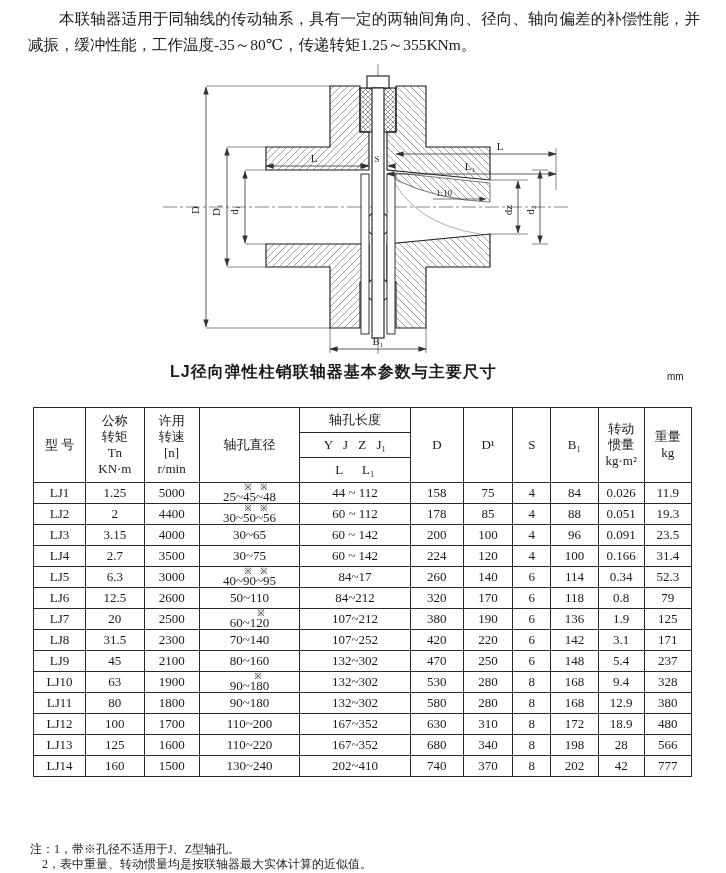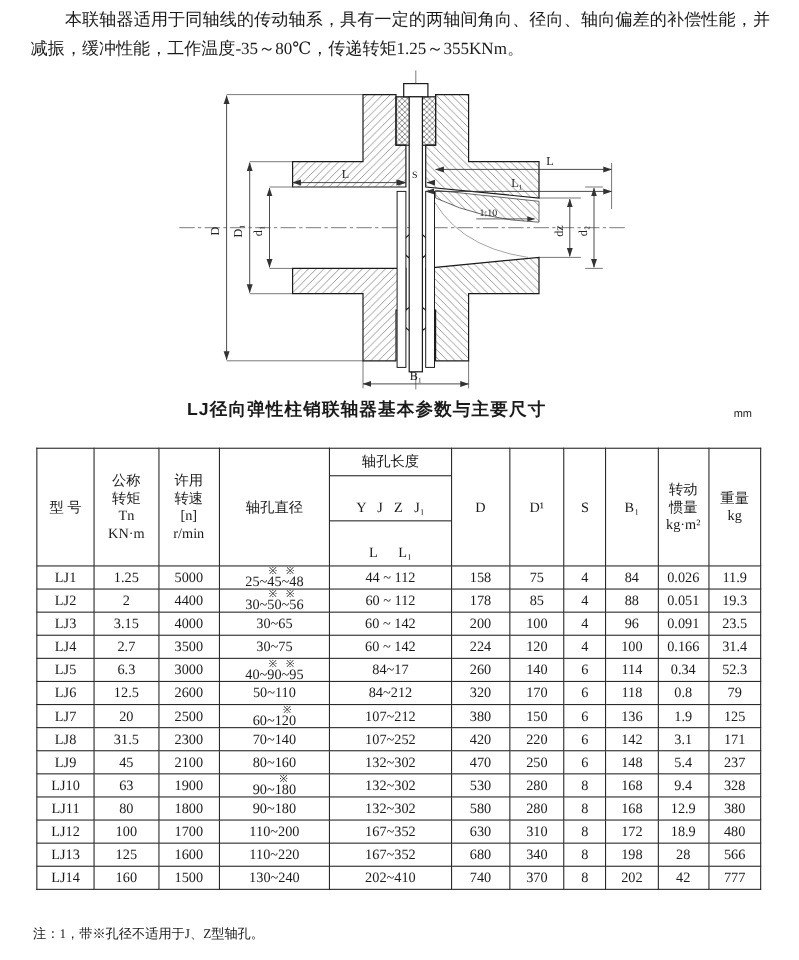--- a/index.html
+++ b/index.html
@@ -27,21 +27,21 @@
   }
   table.spec {
     position:absolute; left:33px; top:407px;
     border-collapse:collapse; table-layout:fixed; width:659px;
     font-size:13px; text-align:center;
   }
   table.spec td { border:1px solid #2a2a2a; height:21px; padding:0 1px; }
   table.spec tr.hdr td { height:74px; font-size:13px; padding:0; vertical-align:middle; }
   .vstack { display:flex; flex-direction:column; justify-content:center; height:100%; }
   .vstack div { line-height:16px; }
-  .hsplit { display:flex; flex-direction:column; height:100%;gap:16px; }
+  .hsplit { display:flex; flex-direction:column; height:100%; }
   .hsplit div { flex:1; line-height:24px; }
   .hsplit div:not(:last-child) { border-bottom:1px solid #2a2a2a; }
   .types { word-spacing:7px; }
   .lsub  { word-spacing:16px; }
   .sup   { font-size:9px; line-height:7px; letter-spacing:3px; }
   .bmain { font-size:13px; line-height:12px; }
   .notes { position:absolute; left:30px; top:842px; font-size:12px; line-height:15px; }
   .notes .n2 { padding-left:12px; }
 </style>
 </head>
@@ -295,21 +295,21 @@
       <tr>
         <td>LJ7</td>
         <td>20</td>
         <td>2500</td>
         <td>
           <div class="sup" style="margin-left: 26px;">※</div>
           <div class="bmain">60~120</div>
         </td>
         <td>107~212</td>
         <td>380</td>
-        <td>150</td>
+        <td>190</td>
         <td>6</td>
         <td>136</td>
         <td>1.9</td>
         <td>125</td>
       </tr>
       <tr>
         <td>LJ8</td>
         <td>31.5</td>
         <td>2300</td>
         <td>70~140</td>
@@ -400,13 +400,14 @@
         <td>8</td>
         <td>202</td>
         <td>42</td>
         <td>777</td>
       </tr>
     </tbody>
 </table>
 
 <div class="notes">
   <div class="n1">注：1，带※孔径不适用于J、Z型轴孔。</div>
+  <div class="n2">2，表中重量、转动惯量均是按联轴器最大实体计算的近似值。</div>
 </div>
 
 </body></html>

